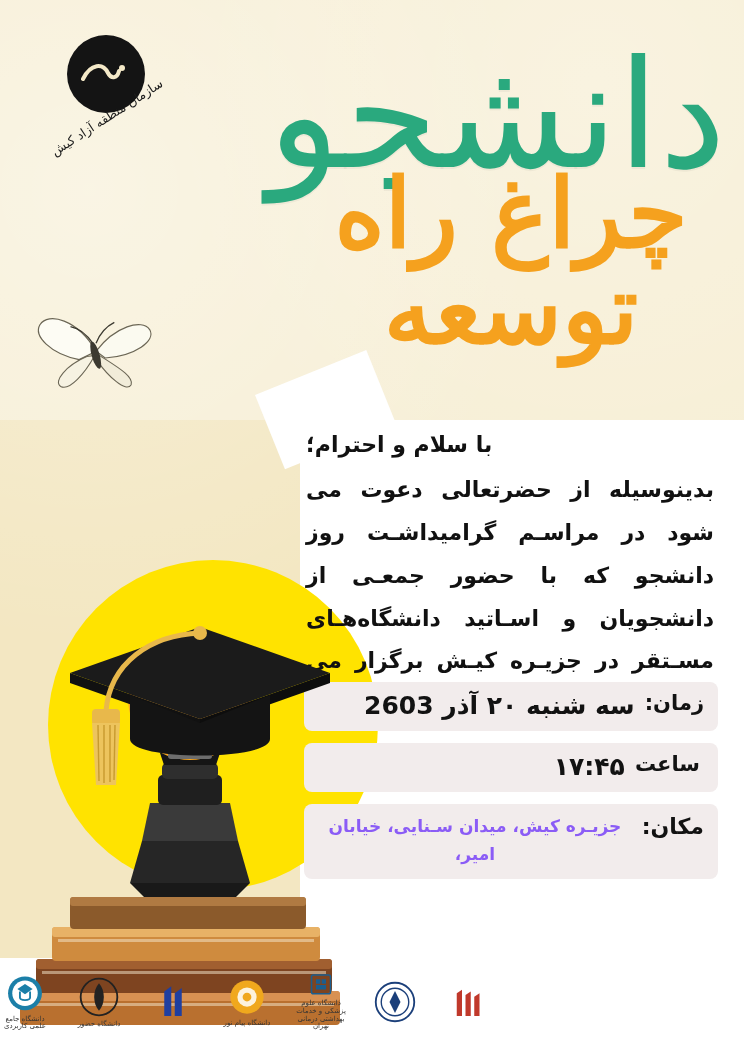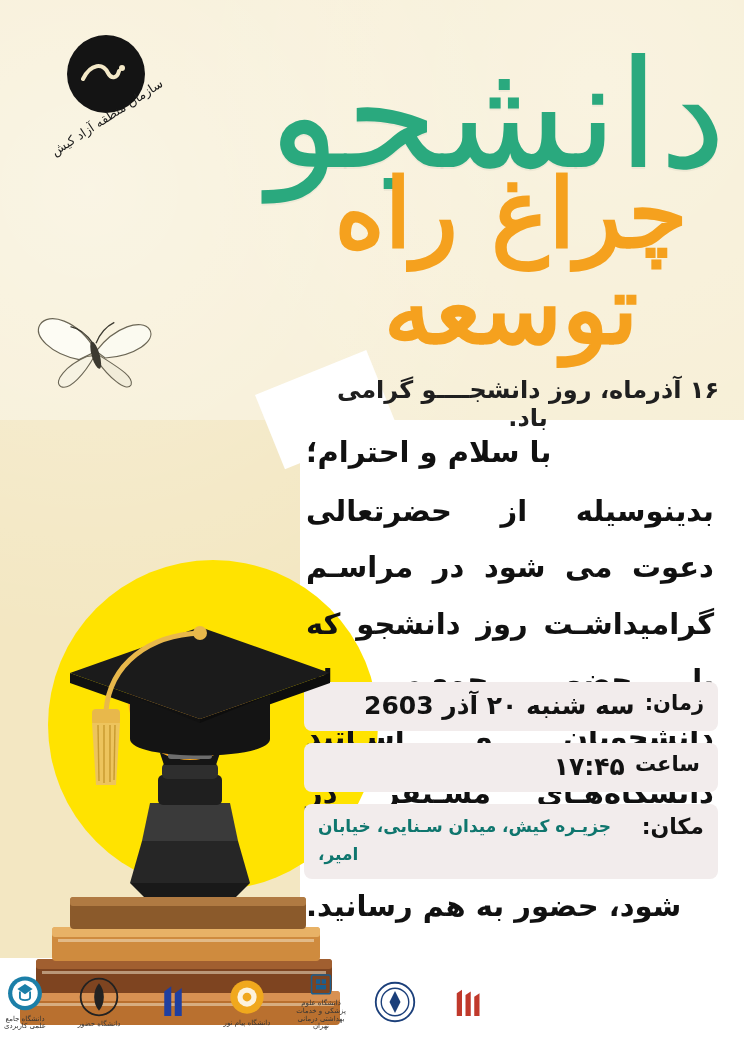--- a/index.html
+++ b/index.html
@@ -152,21 +152,21 @@
     font-weight: bold;
     padding-left: 34px;
   }
 
   
   .body-text {
     position: absolute;
     right: 30px; top: 424px;
     width: 408px;
     color: #111;
-    font-size: 29px;
+    font-size: 22px;
     line-height: 1.95;
     text-align: justify;
     text-align-last: left;
     font-weight: bold;
     direction: rtl;
   }
   .body-text .greeting {
     display: block;
     text-align: right;
     margin-bottom: 2px;
@@ -201,25 +201,25 @@
     color: #121212;
     flex: 1;
     text-align: right;
   }
   .place-row {
     align-items: flex-start;
   }
   .place-row .info-label { font-size: 22px; padding-top: 1px; }
   .place-lines {
     flex: 1;
-    text-align: left;
+    text-align: center;
     font-size: 17px;
     font-weight: bold;
     line-height: 1.62;
-    color: #0f766e;
+    color: #8b5cf6;
   }
 
   
   .footer-logos {
     position: absolute;
     left: 0; bottom: 22px;
     width: 744px;
     display: flex;
     justify-content: center;
     align-items: center;
@@ -274,21 +274,20 @@
       <path d="M64 56 C80 70, 96 82, 92 90 C86 98, 70 78, 62 62 Z" fill="#f1ecd9" stroke="#6b6655" stroke-width="1.1"></path>
       <ellipse cx="61" cy="56" rx="4" ry="14" fill="#3c3a31" transform="rotate(-8 61 56)"></ellipse>
       <path d="M60 44 C54 32, 46 26, 40 24" stroke="#3c3a31" stroke-width="1.3" fill="none"></path>
       <path d="M63 44 C70 32, 78 28, 84 26" stroke="#3c3a31" stroke-width="1.3" fill="none"></path>
     </g>
   </svg>
 
   <div class="headline-wrap">
     <div class="headline-main">دانشجو</div>
     <div class="headline-sub">چراغ راه توسعه</div>
-    <div class="headline-tag">۱۶ آذرماه، روز دانشجــــو گرامی باد.</div>
   </div>
 
   <div class="body-text">
     <span class="greeting">با سلام و احترام؛</span>
     <span>بدینوسیله از حضرتعالی دعوت می شود در مراسـم گرامیداشـت روز دانشجو که با حضور جمعـی از دانشجویان و اسـاتید دانشگاه‌هـای مسـتقر در جزیـره کیـش برگزار می شود، حضور به هم رسانید.</span>
   </div>
 
   <div class="info-block">
 
     <div class="info-row">

